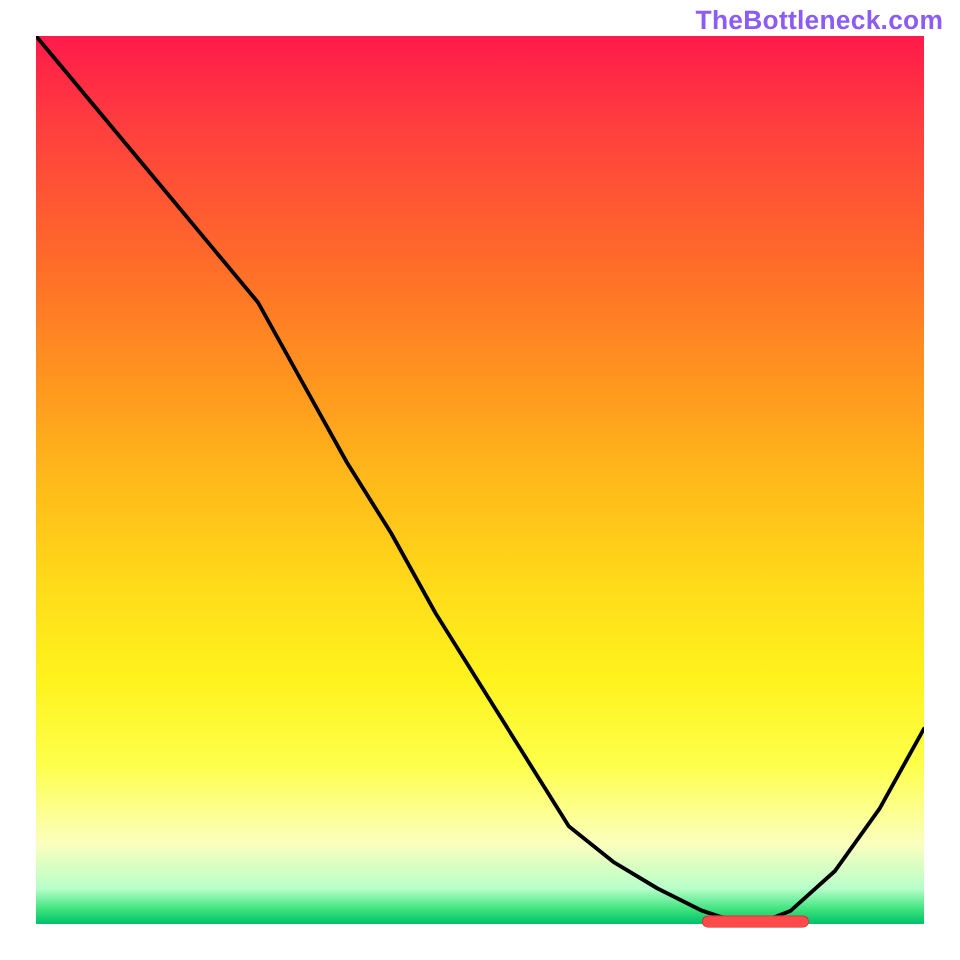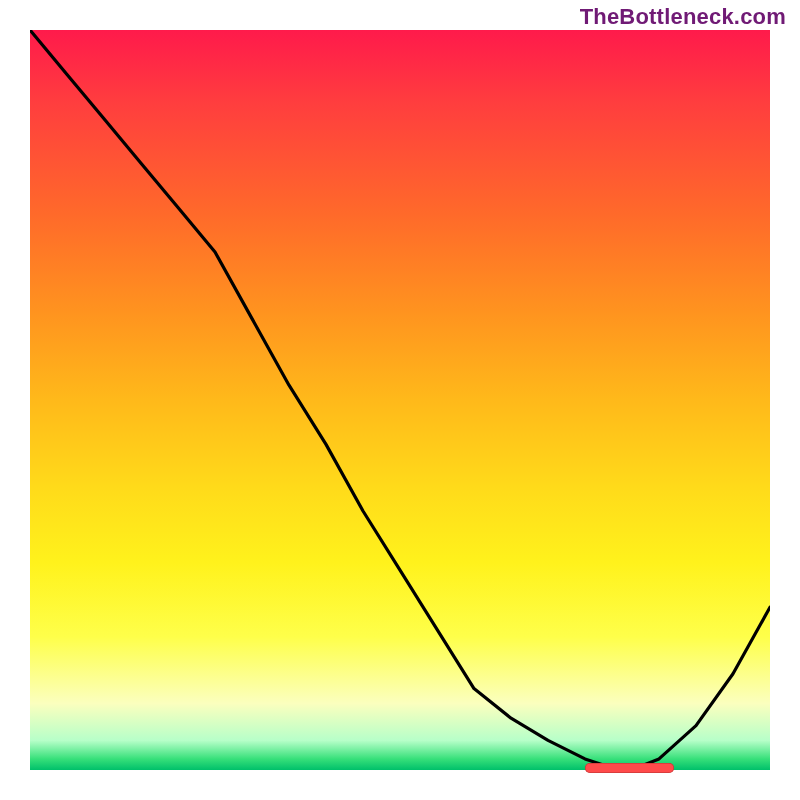--- a/index.html
+++ b/index.html
@@ -15,21 +15,21 @@
     position: relative;
     width: 800px;
     height: 800px;
   }
   .attribution {
     position: absolute;
     top: 4px;
     right: 14px;
     font-size: 22px;
     font-weight: bold;
-    color: #701a75;
+    color: #8b5cf6;
     letter-spacing: 0.2px;
   }
   .plot-area {
     position: absolute;
     left: 30px;
     top: 30px;
     width: 740px;
     height: 740px;
     background: linear-gradient(to bottom,
       #ff1a4b 0%,

